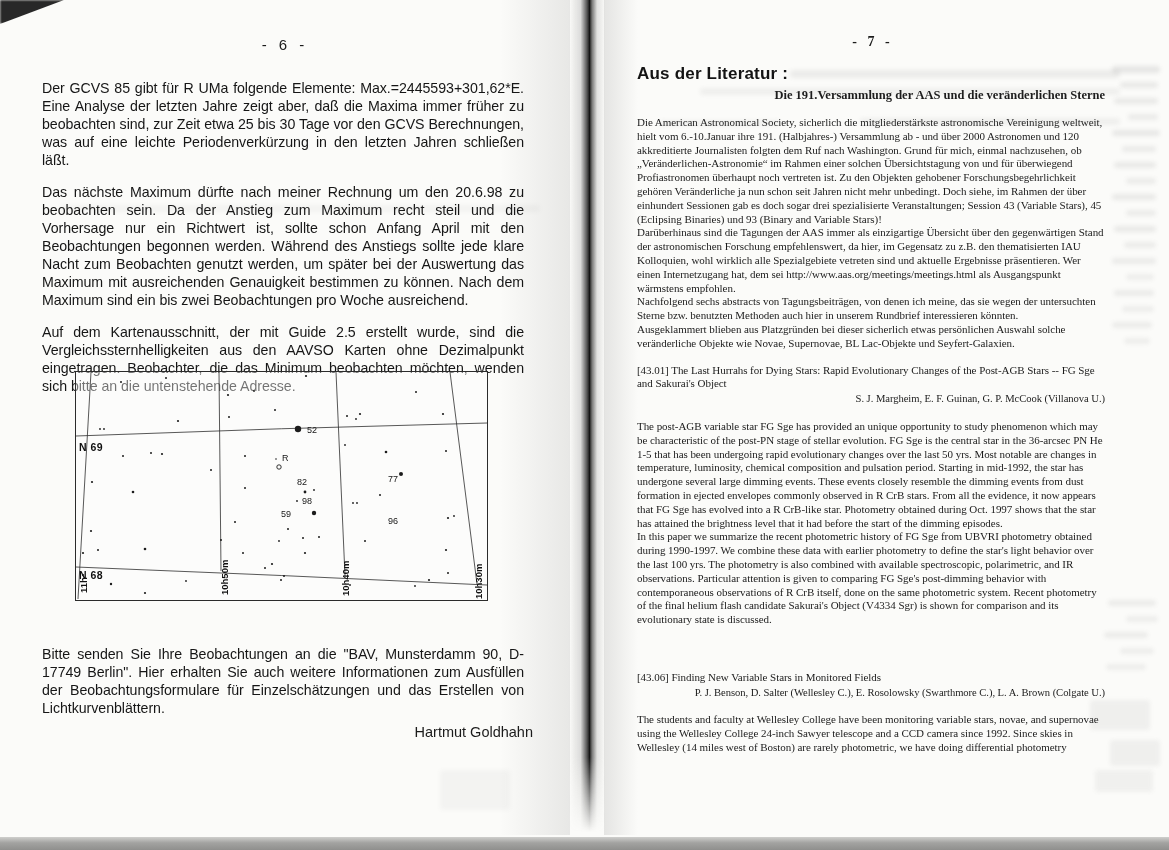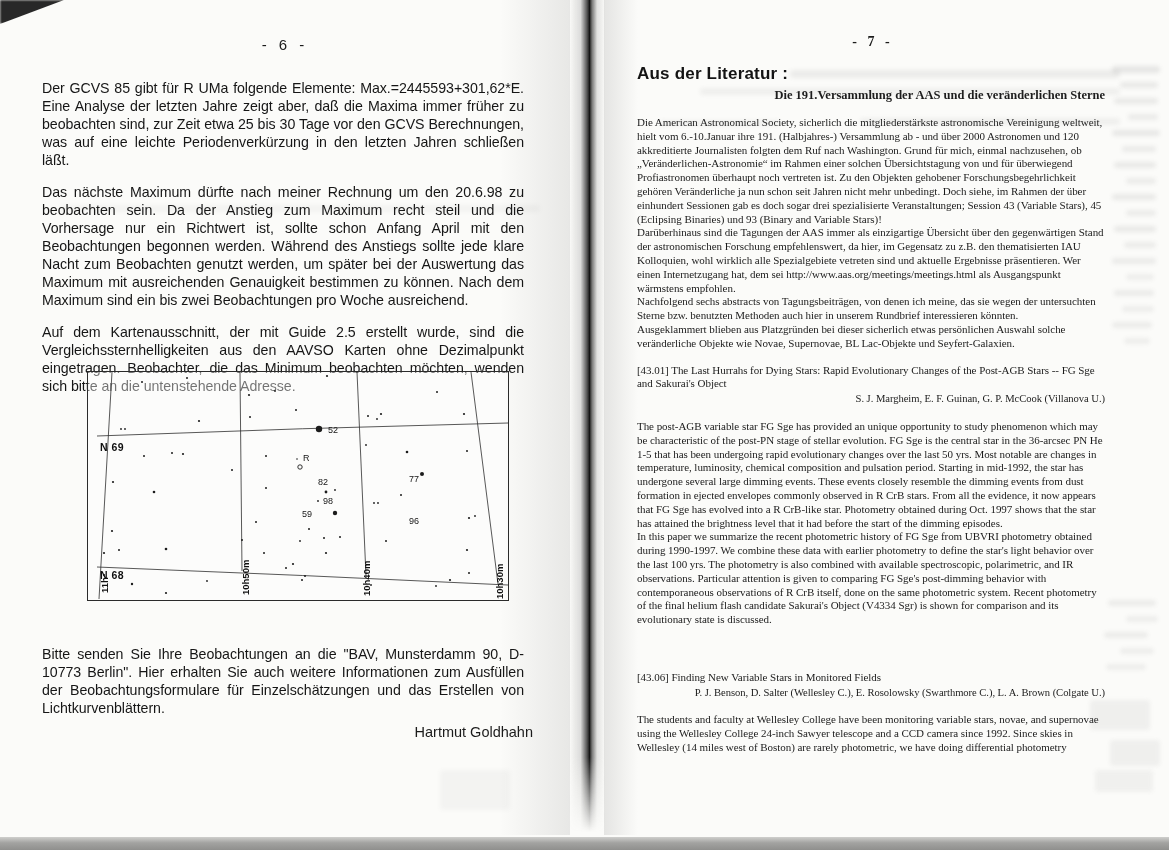--- a/index.html
+++ b/index.html
@@ -8,21 +8,21 @@
 
   
   .page-left{position:absolute;left:42px;top:30px;width:482px;color:#161616;}
   .pagenum-l{text-align:center;font-size:15px;word-spacing:8px;margin:6px 0 26px 0;color:#1a1a1a;}
   .page-left p{margin:0;font-size:14.2px;line-height:18px;text-align:justify;letter-spacing:-0.05px;}
   .page-left p + p{margin-top:14px;}
   .closing{position:absolute;left:42px;top:645px;width:482px;font-size:14.2px;line-height:18px;text-align:justify;color:#161616;letter-spacing:-0.05px;}
   .signature{position:absolute;left:55px;top:724px;width:478px;text-align:right;font-size:14.5px;color:#1b1b1b;}
 
   
-  .chart-box{position:absolute;left:87px;top:371px;width:411px;height:228px;border:1px solid #2b2b2b;background:rgba(255,255,255,0.4);padding-left:9px;}
+  .chart-box{position:absolute;left:75px;top:371px;width:411px;height:228px;border:1px solid #2b2b2b;background:rgba(255,255,255,0.4);}
   .chart-box svg{width:100%;height:100%;display:block;}
   .gl{fill:none;stroke:#2d2d2d;stroke-width:0.8;}
   .fs{fill:#1c1c1c;}
   .os{fill:none;stroke:#1c1c1c;stroke-width:0.9;}
   .sl{font:9px "Liberation Sans",sans-serif;fill:#161616;}
   .dl{font:700 10.5px "Liberation Sans",sans-serif;fill:#101010;letter-spacing:0.5px;}
   .rl{font:600 9.5px "Liberation Sans",sans-serif;fill:#101010;}
 
   
   .page-right{position:absolute;left:637px;top:30px;width:468px;color:#1b1b1b;font-family:"Liberation Serif",serif;}
@@ -148,21 +148,21 @@
         <text x="312" y="152" class="sl">96</text>
         <text x="3" y="79" class="dl">N 69</text>
         <text x="3" y="207" class="dl">N 68</text>
         <text transform="translate(11,221) rotate(-90)" class="rl">11h</text>
         <text transform="translate(152,223) rotate(-90)" class="rl">10h50m</text>
         <text transform="translate(273,224) rotate(-90)" class="rl">10h40m</text>
         <text transform="translate(406,227) rotate(-90)" class="rl">10h30m</text>
       </svg>
   </div>
 
-  <div class="closing">Bitte senden Sie Ihre Beobachtungen an die "BAV, Munsterdamm 90, D-10773 Berlin". Hier erhalten Sie auch weitere Informationen zum Ausfüllen der Beobachtungsformulare für Einzelschätzungen und das Erstellen von Lichtkurvenblättern.</div>
+  <div class="closing">Bitte senden Sie Ihre Beobachtungen an die "BAV, Munsterdamm 90, D-17749 Berlin". Hier erhalten Sie auch weitere Informationen zum Ausfüllen der Beobachtungsformulare für Einzelschätzungen und das Erstellen von Lichtkurvenblättern.</div>
   <div class="signature">Hartmut Goldhahn</div>
 
   <div class="page-right">
     <div class="pagenum-r">- 7 -</div>
     <h2 class="lit-heading">Aus der Literatur :</h2>
     <h3 class="art-title">Die 191.Versammlung der AAS und die veränderlichen Sterne</h3>
 
     <div class="intro">
       <p>Die American Astronomical Society, sicherlich die mitgliederstärkste astronomische Vereinigung weltweit, hielt vom 6.-10.Januar ihre 191. (Halbjahres-) Versammlung ab - und über 2000 Astronomen und 120 akkreditierte Journalisten folgten dem Ruf nach Washington. Grund für mich, einmal nachzusehen, ob „Veränderlichen-Astronomie“ im Rahmen einer solchen Übersichtstagung von und für überwiegend Profiastronomen überhaupt noch vertreten ist. Zu den Objekten gehobener Forschungsbegehrlichkeit gehören Veränderliche ja nun schon seit Jahren nicht mehr unbedingt. Doch siehe, im Rahmen der über einhundert Sessionen gab es doch sogar drei spezialisierte Veranstaltungen; Session 43 (Variable Stars), 45 (Eclipsing Binaries) und 93 (Binary and Variable Stars)!</p>
       <p><span>Darüberhinaus sind die Tagungen der AAS immer als einzigartige Übersicht über den gegenwärtigen Stand der astronomischen Forschung empfehlenswert, da hier, im Gegensatz zu z.B. den thematisierten IAU Kolloquien, wohl wirklich alle Spezialgebiete vetreten sind und aktuelle Ergebnisse präsentieren. Wer einen Internetzugang hat, dem sei </span><span class="url">http://www.aas.org/meetings/meetings.html</span><span> als Ausgangspunkt wärmstens empfohlen.</span></p>

